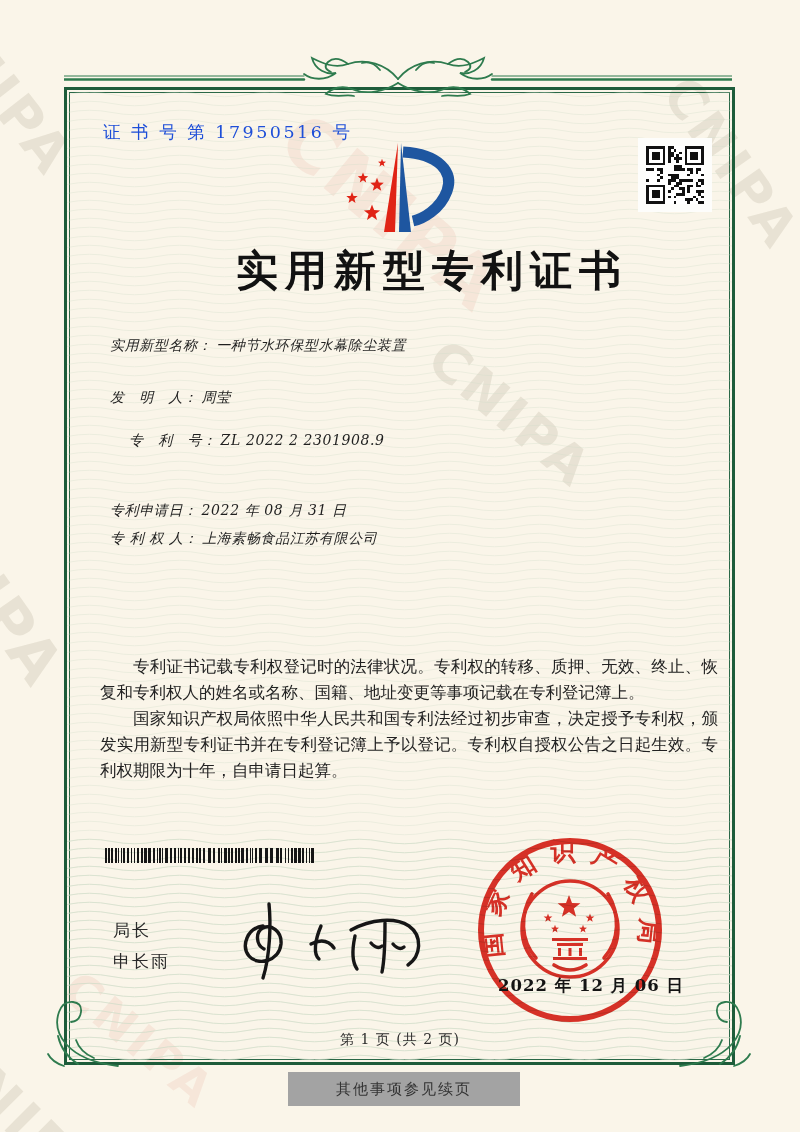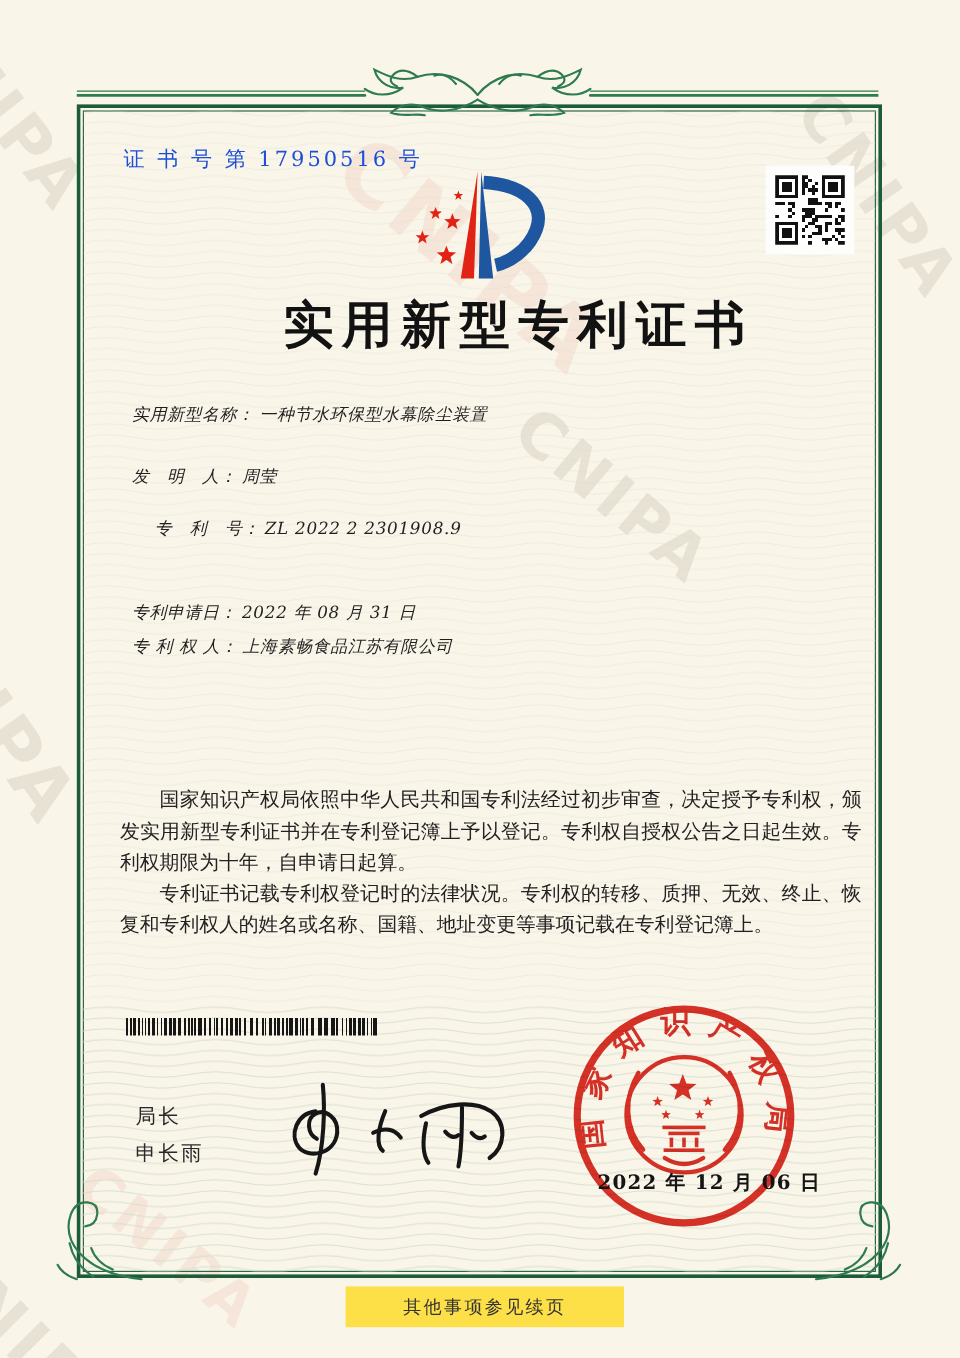--- a/index.html
+++ b/index.html
@@ -30,21 +30,21 @@
   .barcode{position:absolute;left:105px;top:848px;}
   .signer{position:absolute;left:113px;font-size:17px;font-family:"DejaVu Sans","Liberation Sans",sans-serif;
           color:#2a2a2a;letter-spacing:2px;}
   .autograph{position:absolute;left:233px;top:898px;}
   .seal{position:absolute;left:468px;top:828px;mix-blend-mode:multiply;opacity:0.95;}
   .seal-date{position:absolute;left:498px;top:975px;width:145px;text-align:center;font-size:16.5px;
              font-weight:600;color:#141414;letter-spacing:1px;white-space:nowrap;}
   .page-footer{position:absolute;left:0;top:1031px;width:100%;text-align:center;font-size:14px;
                color:#2b2b2b;letter-spacing:1px;}
   .note-box{position:absolute;left:288px;top:1072px;width:232px;height:34px;line-height:34px;
-            background:#fde047;text-align:center;font-size:15px;color:#333;letter-spacing:2px;}
+            background:#a3a3a3;text-align:center;font-size:15px;color:#333;letter-spacing:2px;}
 </style>
 </head>
 <body>
 
 <div class="page">
 
   <div class="wm" style="left:-38px;top:-10px;font-size:54px;transform:rotate(52deg);">CNIPA</div>
   <div class="wm" style="left:700px;top:66px;font-size:52px;transform:rotate(55deg);">CNIPA</div>
   <div class="wm" style="left:455px;top:328px;font-size:52px;transform:rotate(40deg);">CNIPA</div>
   <div class="wm" style="left:-48px;top:478px;font-size:60px;transform:rotate(55deg);">CNIPA</div>
@@ -242,22 +242,22 @@
     <span class="lbl">专　利　号：</span><span>ZL 2022 2 2301908.9</span>
   </div>
   <div class="row" style="top:502px;">
     <span class="lbl">专利申请日：</span><span>2022 年 08 月 31 日</span>
   </div>
   <div class="row" style="top:530px;">
     <span class="lbl">专 利 权 人：</span><span>上海素畅食品江苏有限公司</span>
   </div>
 
   <div class="paras">
+    <p>专利证书记载专利权登记时的法律状况。专利权的转移、质押、无效、终止、恢复和专利权人的姓名或名称、国籍、地址变更等事项记载在专利登记簿上。</p>
     <p>国家知识产权局依照中华人民共和国专利法经过初步审查，决定授予专利权，颁发实用新型专利证书并在专利登记簿上予以登记。专利权自授权公告之日起生效。专利权期限为十年，自申请日起算。</p>
-    <p>专利证书记载专利权登记时的法律状况。专利权的转移、质押、无效、终止、恢复和专利权人的姓名或名称、国籍、地址变更等事项记载在专利登记簿上。</p>
   </div>
 
   <svg class="barcode" width="210" height="15" viewBox="0 0 210 15" preserveAspectRatio="none" shape-rendering="crispEdges">
       <g id="bc-g">
         <rect x="0" y="0" width="2" height="15" fill="#161616"></rect>
         <rect x="3" y="0" width="2" height="15" fill="#161616"></rect>
         <rect x="6" y="0" width="2" height="15" fill="#161616"></rect>
         <rect x="10" y="0" width="2" height="15" fill="#161616"></rect>
         <rect x="13" y="0" width="1" height="15" fill="#161616"></rect>
         <rect x="16" y="0" width="1" height="15" fill="#161616"></rect>
@@ -358,15 +358,16 @@
       </g>
       <g stroke="#d9281e" fill="none" stroke-width="3.6" stroke-linecap="round">
         <path d="M64,66 C52,86 52,112 68,130"></path>
         <path d="M140,66 C152,86 152,112 136,130"></path>
         <path d="M86,137 q16,10 32,0"></path>
       </g>
     </g>
   </svg>
   <div class="seal-date">2022 年 12 月 06 日</div>
 
+  <div class="page-footer">第 1 页 (共 2 页)</div>
   <div class="note-box">其他事项参见续页</div>
 
 </div>
 
 </body></html>

